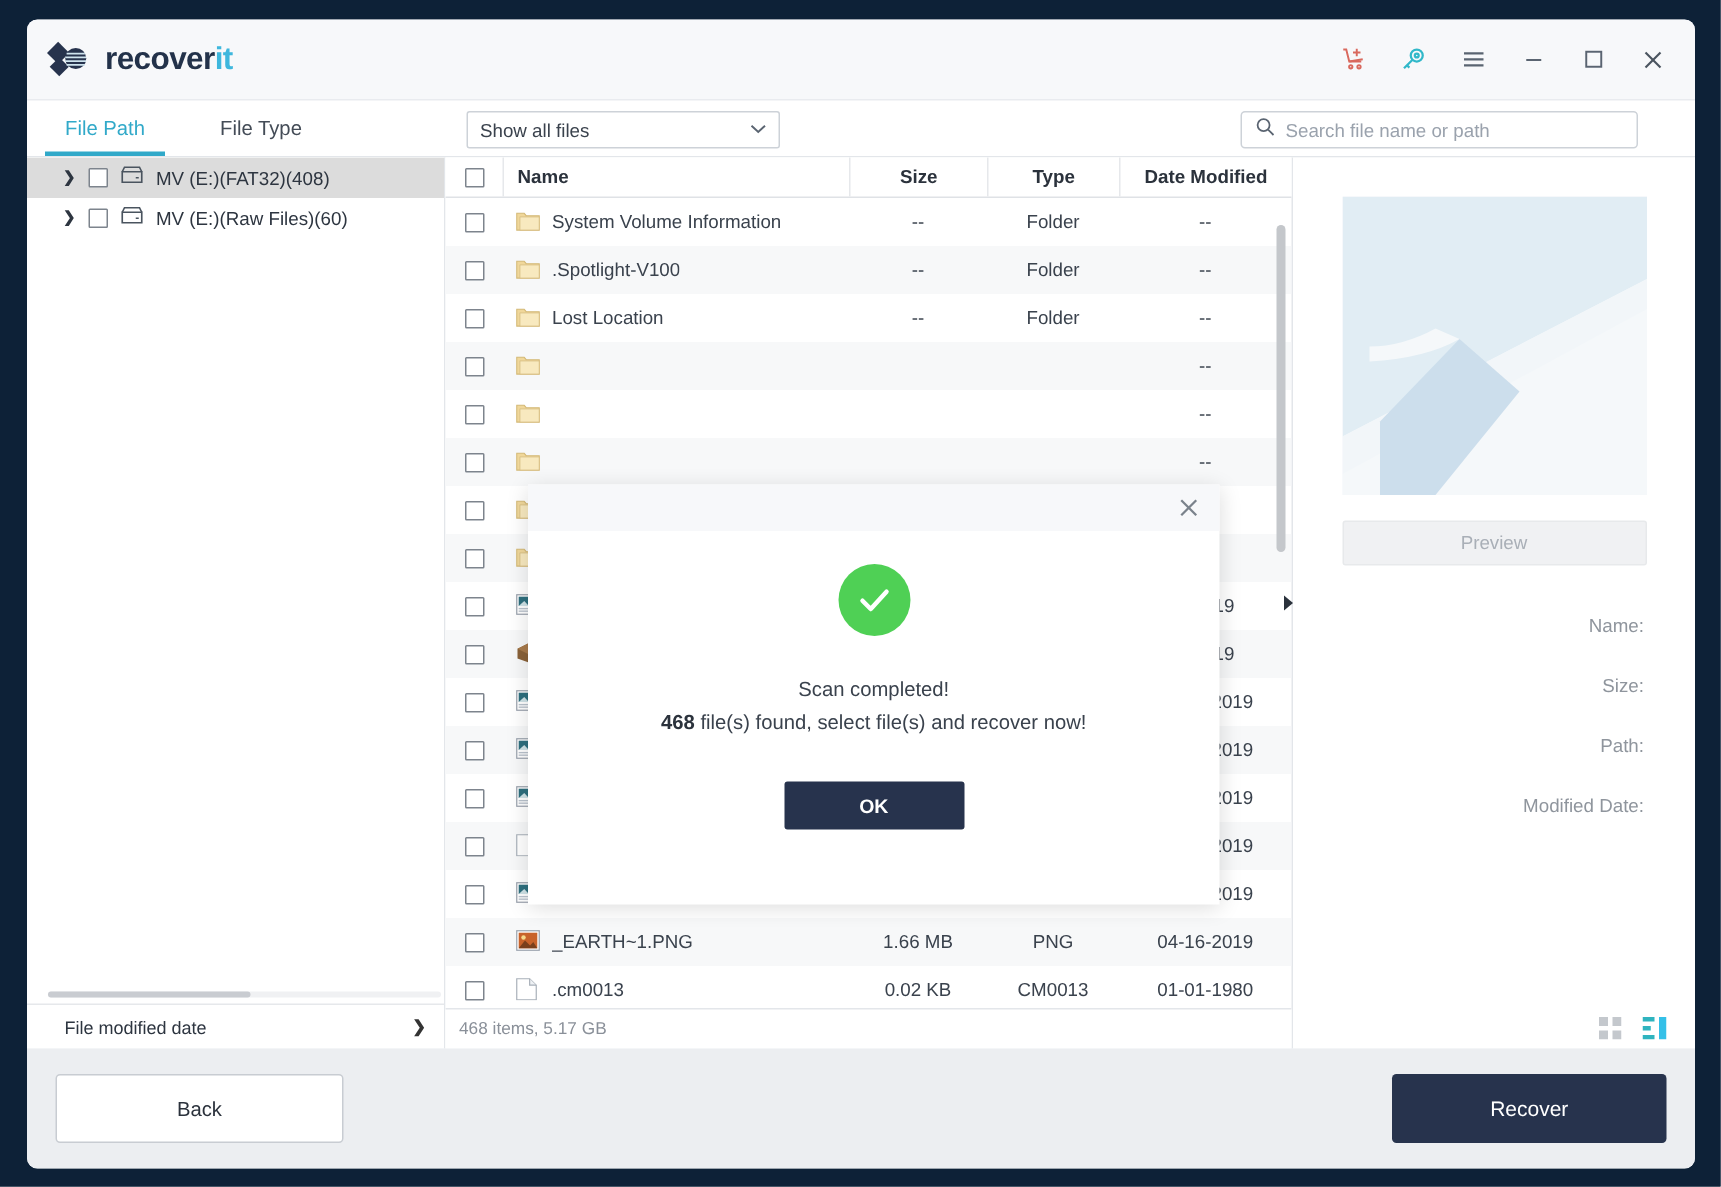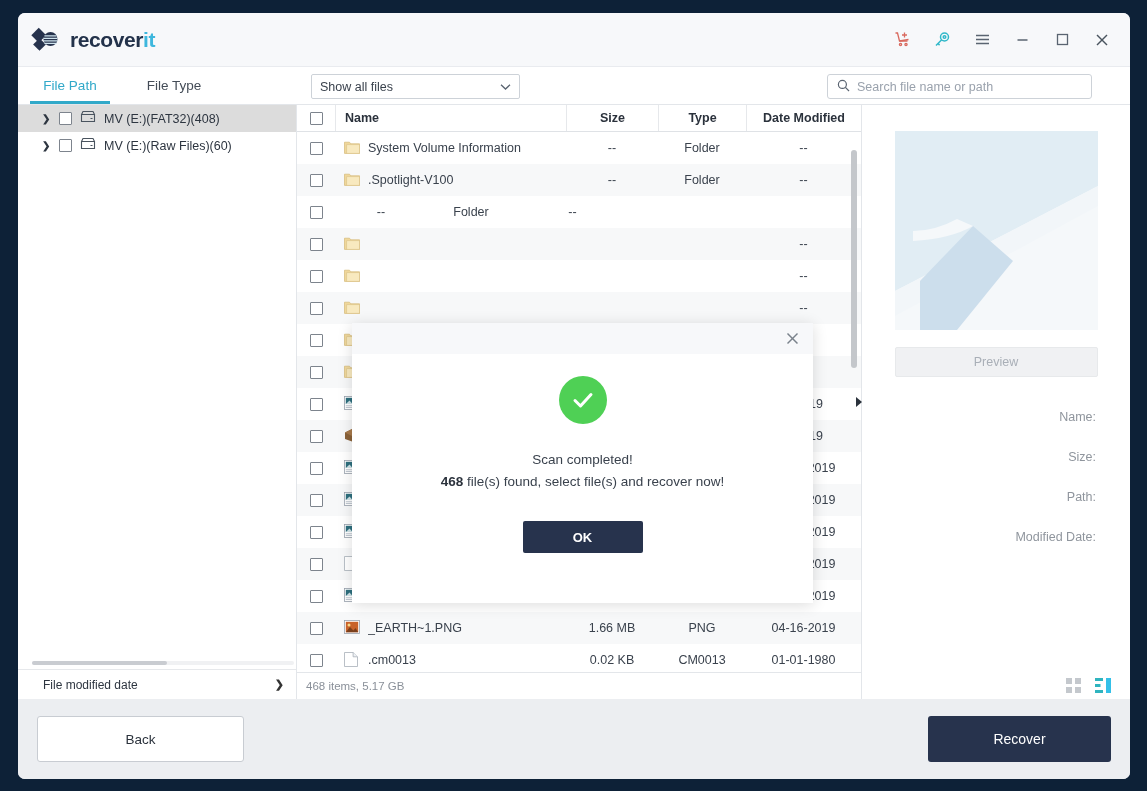--- a/index.html
+++ b/index.html
@@ -235,21 +235,21 @@
   
   .bottombar {
     height: 80px;
     background: #eceef1;
     flex: none;
     display: flex; align-items: center;
     padding: 0 19px;
     position: relative;
   }
   .btn-back {
-    width: 207px; height: 46px;
+    width: 192px; height: 46px;
     background: #fff;
     border: 1px solid #c8ccd2;
     border-radius: 3px;
     display: flex; align-items: center; justify-content: center;
     font-size: 13.5px; color: #2b323c;
     cursor: pointer;
   }
   .btn-recover {
     margin-left: auto;
     width: 183px; height: 46px;
@@ -478,20 +478,27 @@
               <span class="fname">.Spotlight-V100</span>
             </div>
             <div class="c col-size">--</div>
             <div class="c col-type">Folder</div>
             <div class="c col-date">--</div>
           </div>
           <div class="frow">
             <div class="c col-chk">
               <span class="cbox"></span>
             </div>
+            <div class="c col-name">
+              <span class="ficon"><svg width="16" height="14" viewBox="0 0 16 14">
+                  <path d="M0.5 2.2h5l1.3 1.6h8.7v9.6H0.5z" fill="#f0d79a" stroke="#d4b977" stroke-width="0.7"></path>
+                  <path d="M2.6 4.6h12.9v8.8H2.6z" fill="#f8e9bf" stroke="#d9c085" stroke-width="0.6"></path>
+                </svg></span>
+              <span class="fname">Lost Location</span>
+            </div>
             <div class="c col-size">--</div>
             <div class="c col-type">Folder</div>
             <div class="c col-date">--</div>
           </div>
           <div class="frow alt">
             <div class="c col-chk">
               <span class="cbox"></span>
             </div>
             <div class="c col-name">
               <span class="ficon"><svg width="16" height="14" viewBox="0 0 16 14">

